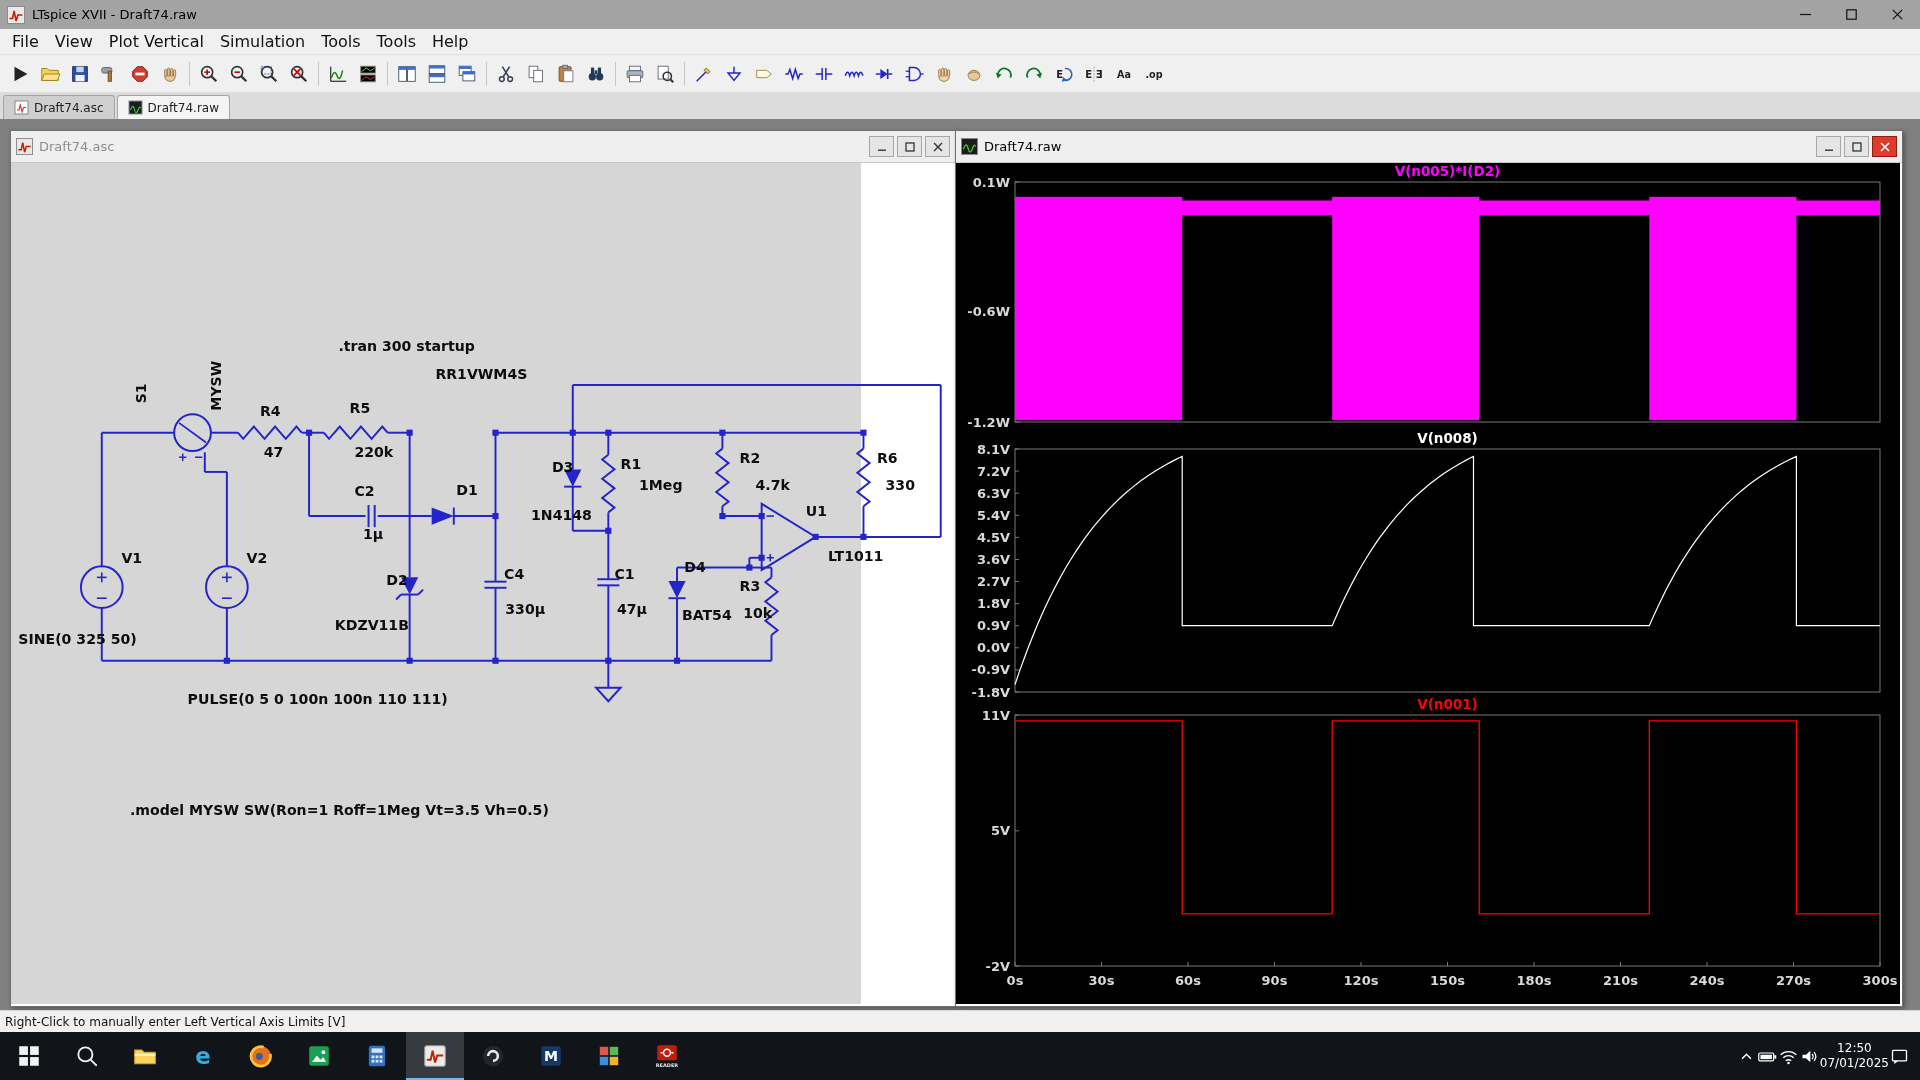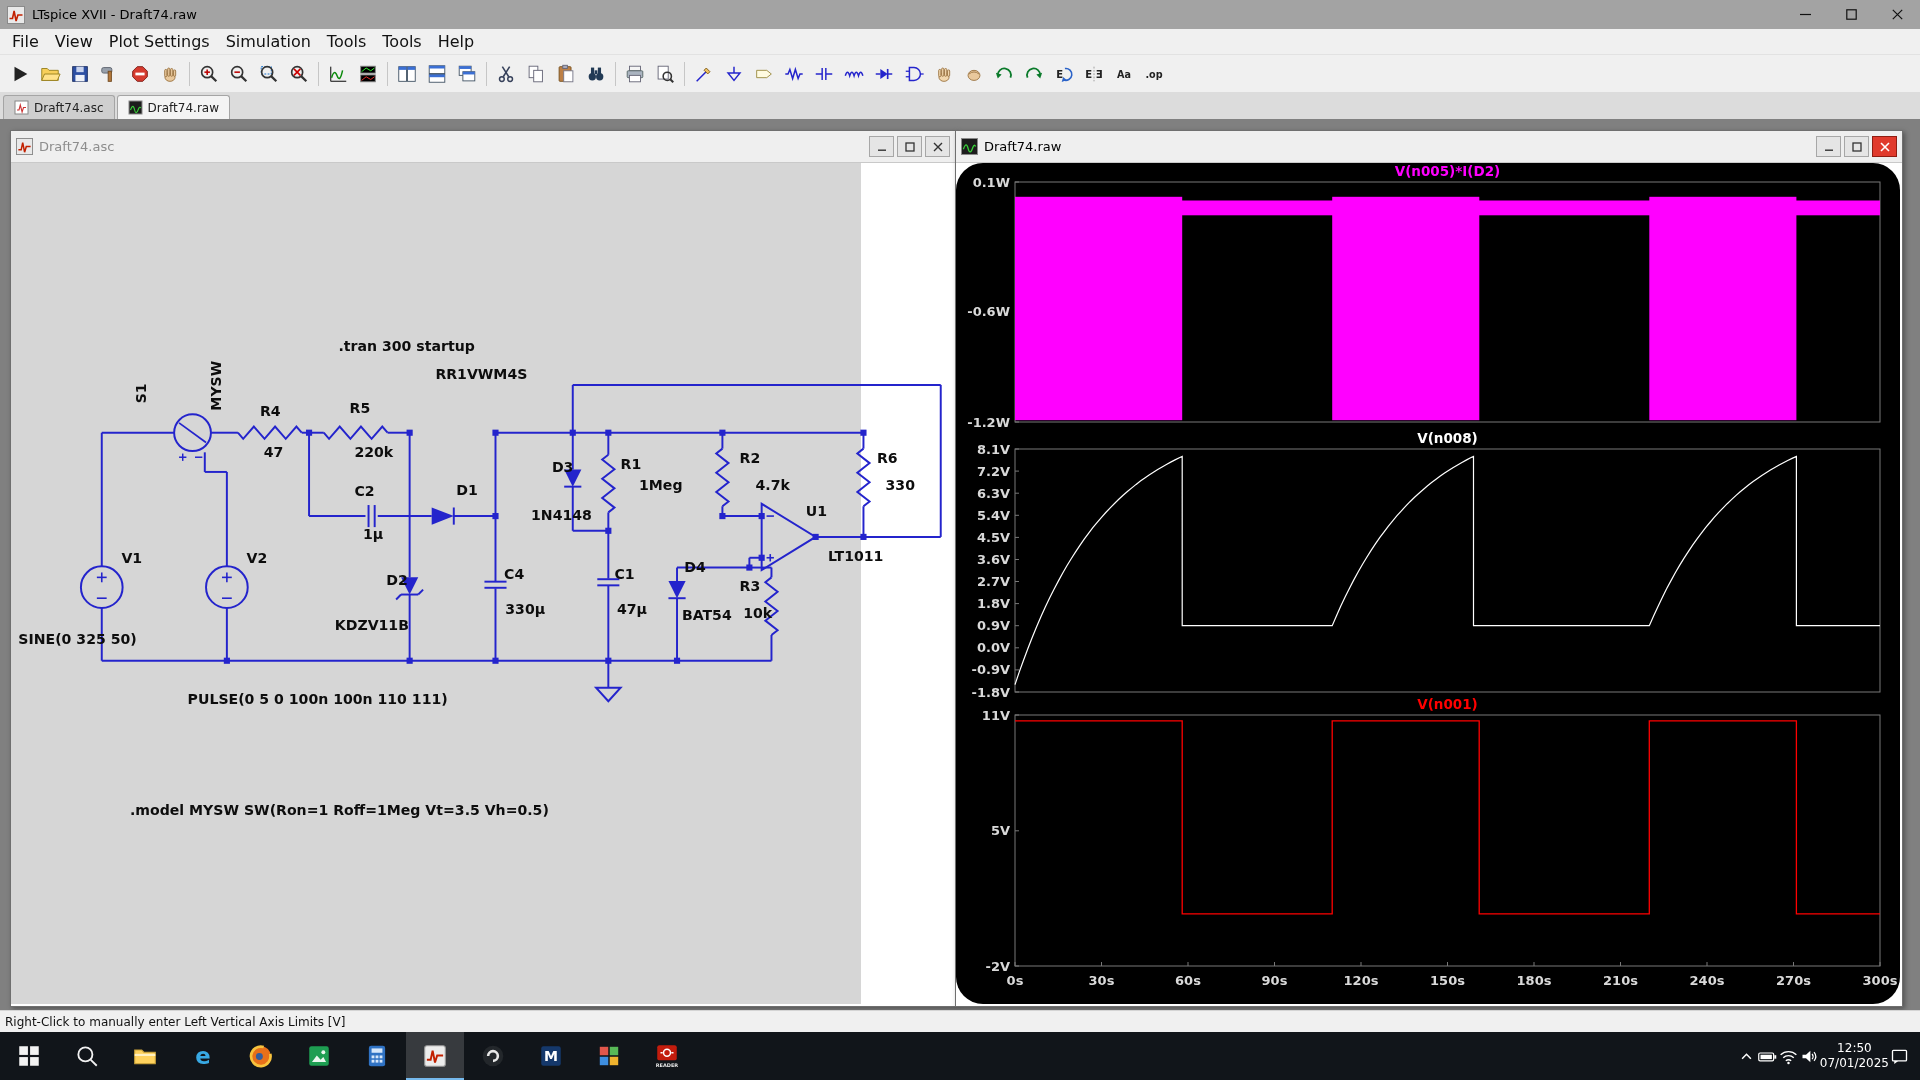--- a/index.html
+++ b/index.html
@@ -31,21 +31,21 @@
   .ctext{font-size:13px;color:#000;}
   .ctext.inactive{color:#8d8d8d;}
   .cbtns{margin-left:auto;display:flex;gap:3px;align-items:center;}
   .cbtn{width:23px;height:19px;background:#e5e5e5;border:1px solid #a7a7a7;display:flex;align-items:center;justify-content:center;}
   .cbtn svg{width:10px;height:10px;}
   .cbtn.close-red{background:#e03a2c;border-color:#8f1d12;}
   .schematic{left:10px;top:11px;width:944px;height:875px;}
   .schembody{width:850px;height:841px;background:#d6d6d6;}
   #schematic-svg{display:block;width:942px;height:841px;}
   .waveform{left:955px;top:11px;width:946px;height:875px;}
-  .wavebody{width:944px;height:841px;background:#000;border-radius:27px;}
+  .wavebody{width:944px;height:841px;background:#000;}
   #wave-svg{display:block;}
   
   .statusbar{position:absolute;top:1010px;left:0;right:0;height:22px;background:#f0f0f0;border-top:1px solid #d4d4d4;display:flex;align-items:center;padding-left:5px;font-size:12px;color:#111;}
   .taskbar{position:absolute;top:1032px;left:0;right:0;height:48px;background:#11151a;display:flex;align-items:stretch;}
   .tslot{width:58px;display:flex;align-items:center;justify-content:center;position:relative;}
   .tslot svg{width:26px;height:26px;}
   .tslot.active{background:rgba(255,255,255,.16);box-shadow:inset 0 -2px 0 #76b9ed;}
   .tray{margin-left:auto;display:flex;align-items:center;gap:0;padding-right:10px;}
   .tray svg{width:21px;height:21px;}
   .clock{color:#fff;font-size:12px;line-height:1.25;text-align:center;}
@@ -76,21 +76,21 @@
         <svg viewBox="0 0 11 11">
           <path d="M0.8,0.8 L10.2,10.2 M10.2,0.8 L0.8,10.2" stroke="#111" stroke-width="1.2"></path>
         </svg>
       </div>
   </div>
 </div>
 
 <div class="menubar" id="menubar">
     <div class="menu-item">File</div>
     <div class="menu-item">View</div>
-    <div class="menu-item">Plot Settings</div>
+    <div class="menu-item">Plot Vertical</div>
     <div class="menu-item">Simulation</div>
     <div class="menu-item">Tools</div>
     <div class="menu-item">Tools</div>
     <div class="menu-item">Help</div>
   </div>
 <div class="toolbar" id="toolbar">
     <div class="tbtn">
       <svg viewBox="0 0 24 24">
         <polygon points="6,4 20,12 6,20" fill="#222"></polygon>
       </svg>

